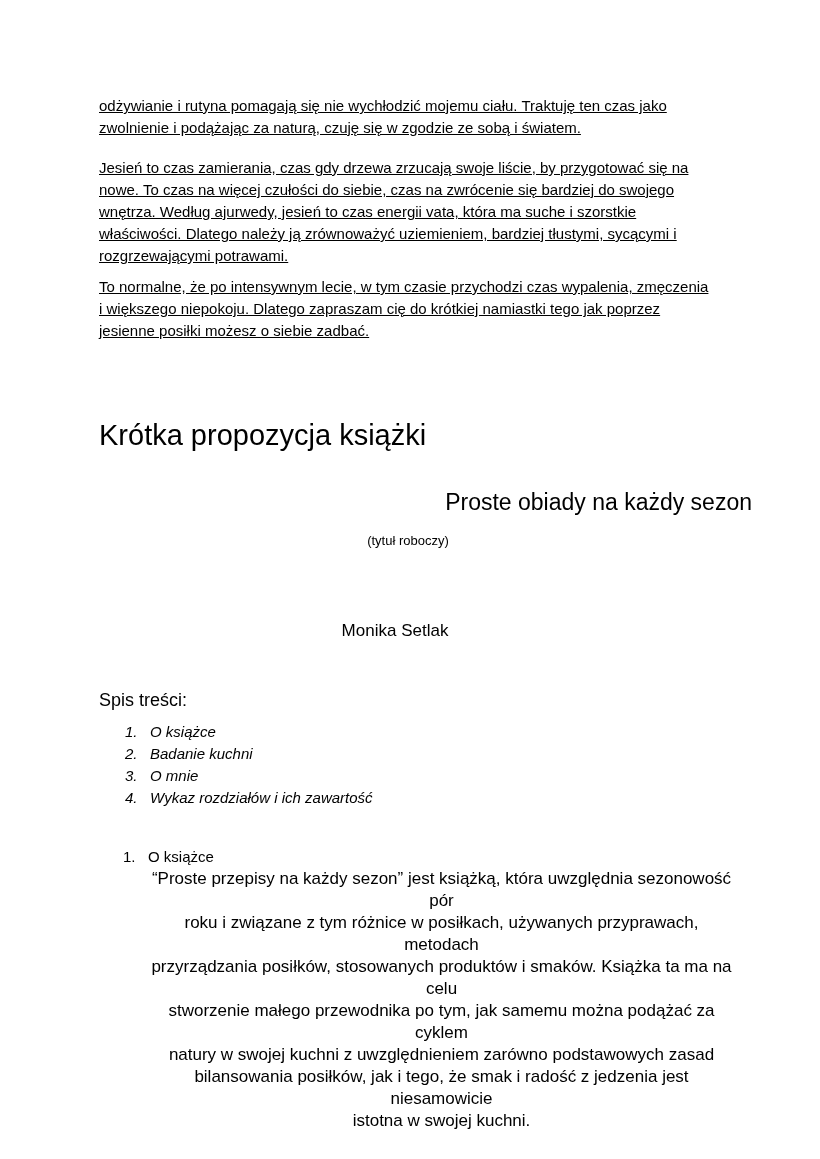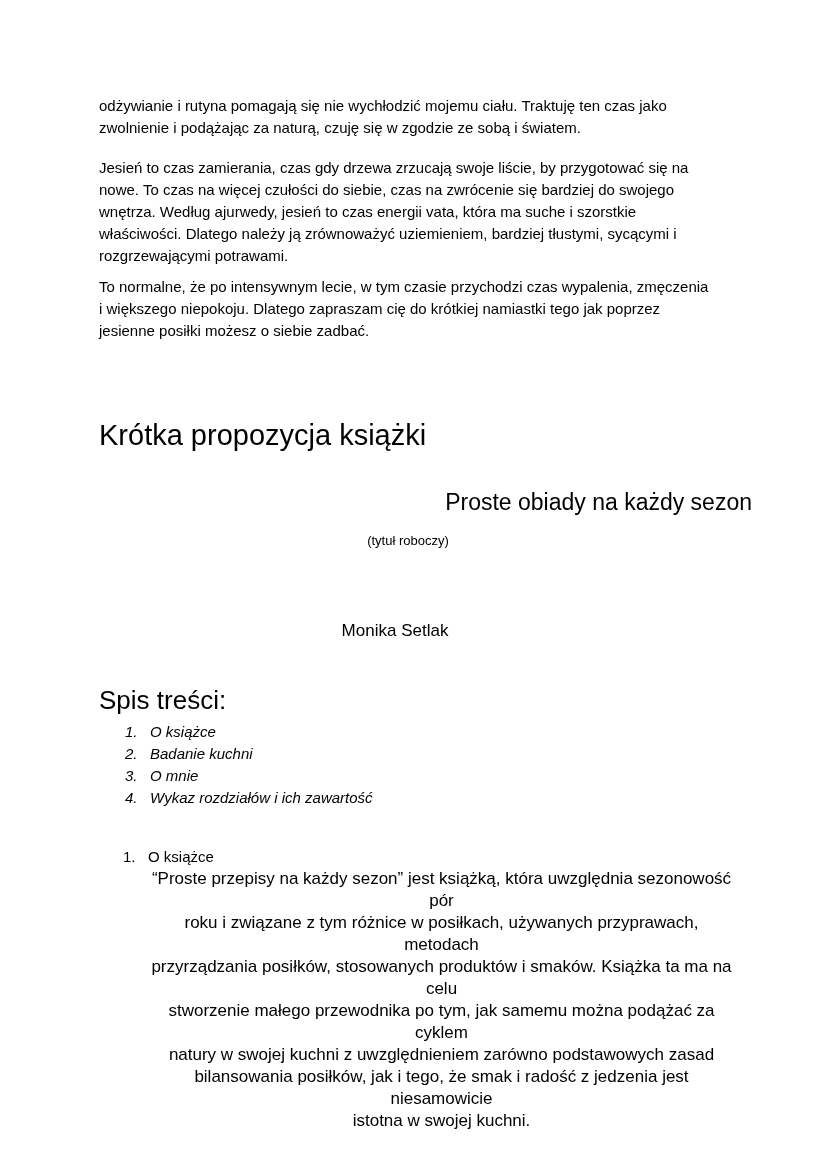--- a/index.html
+++ b/index.html
@@ -18,20 +18,21 @@
   .content {
     box-sizing: border-box;
     width: 820px;
     padding: 95px 85px 0 99px; 
   }
   .body-text {
     font-size: 15px;
     line-height: 22px;
     white-space: pre-line;   
     margin: 0;
+    text-decoration: underline;
   }
   .para-2 { margin-top: 18px; }
   .para-3 { margin-top: 9px; }
 
   .doc-title {
     margin-top: 75px;
     font-size: 29px;
     line-height: 36px;
     font-weight: 400;
   }
@@ -54,21 +55,21 @@
   .author-name {
     margin-top: 67px;
     font-size: 17px;
     line-height: 28px;
     text-align: center;
     position: relative;
     left: -22px;
   }
   .toc-heading {
     margin-top: 39px;
-    font-size: 26px;
+    font-size: 18px;
     line-height: 32px;
     font-weight: 400;
   }
   .toc-list {
     margin-top: 5px;
     font-size: 15px;
     line-height: 22px;
     font-style: italic;
   }
   .toc-row {

